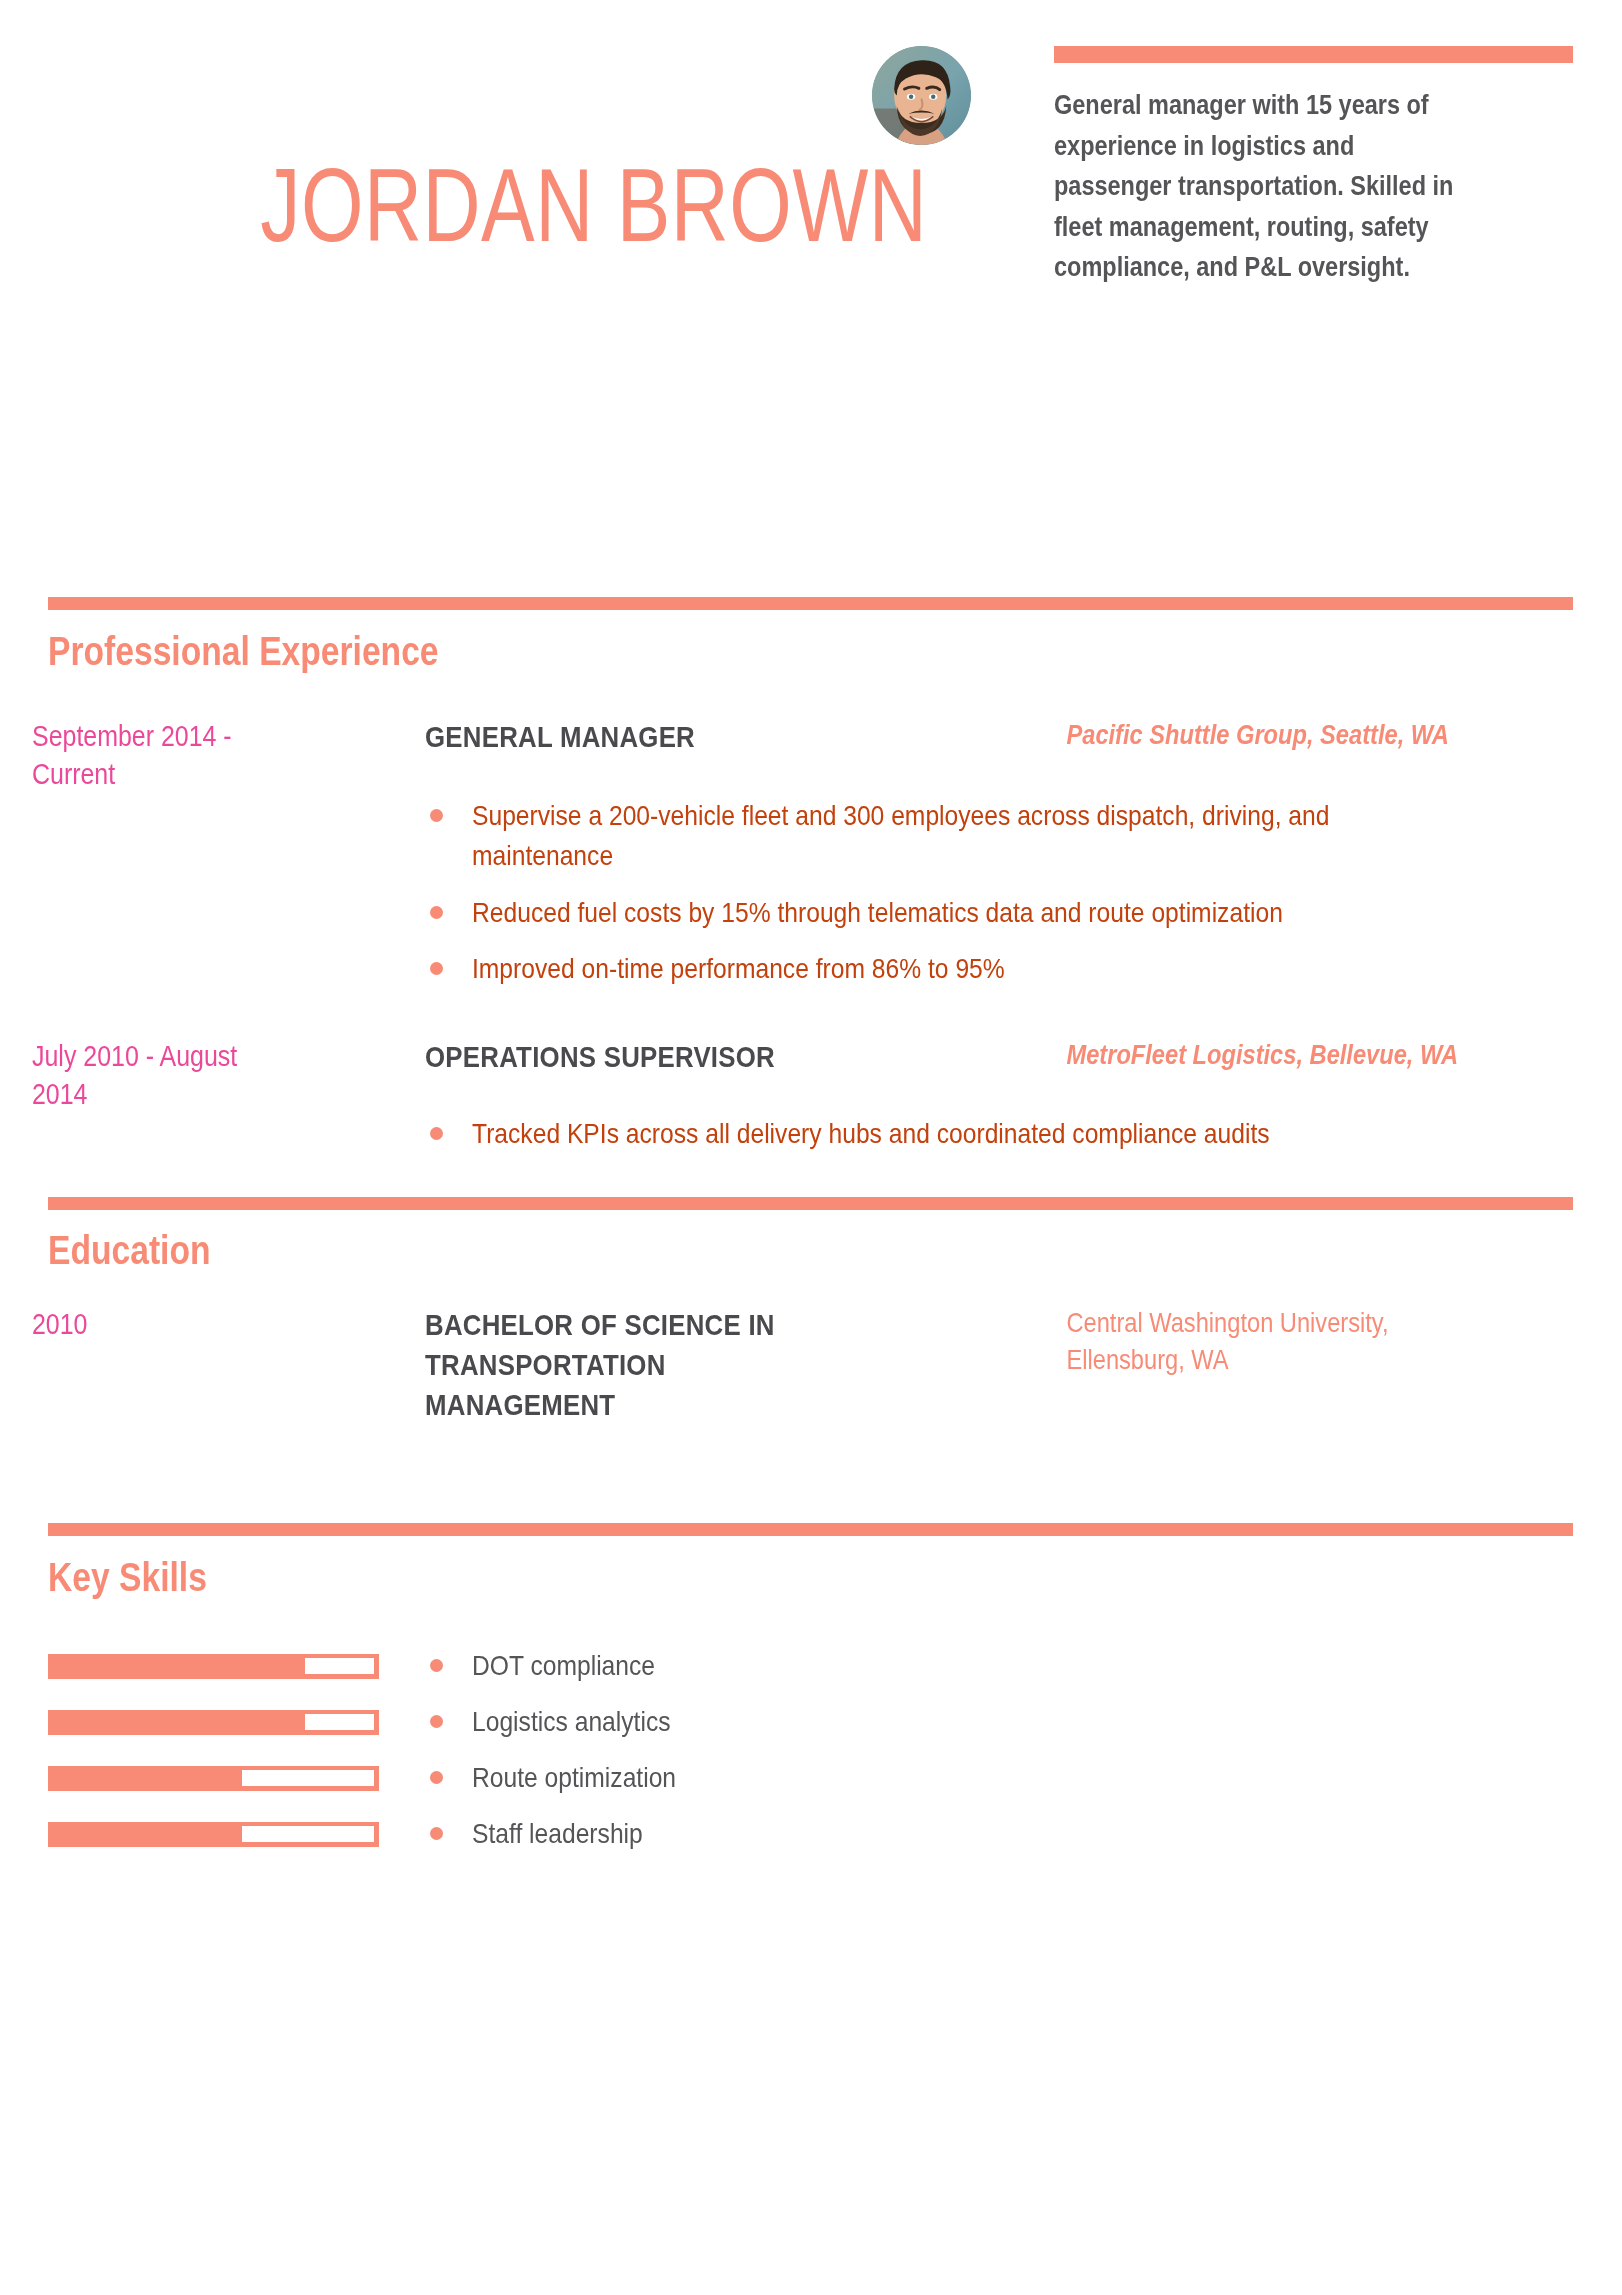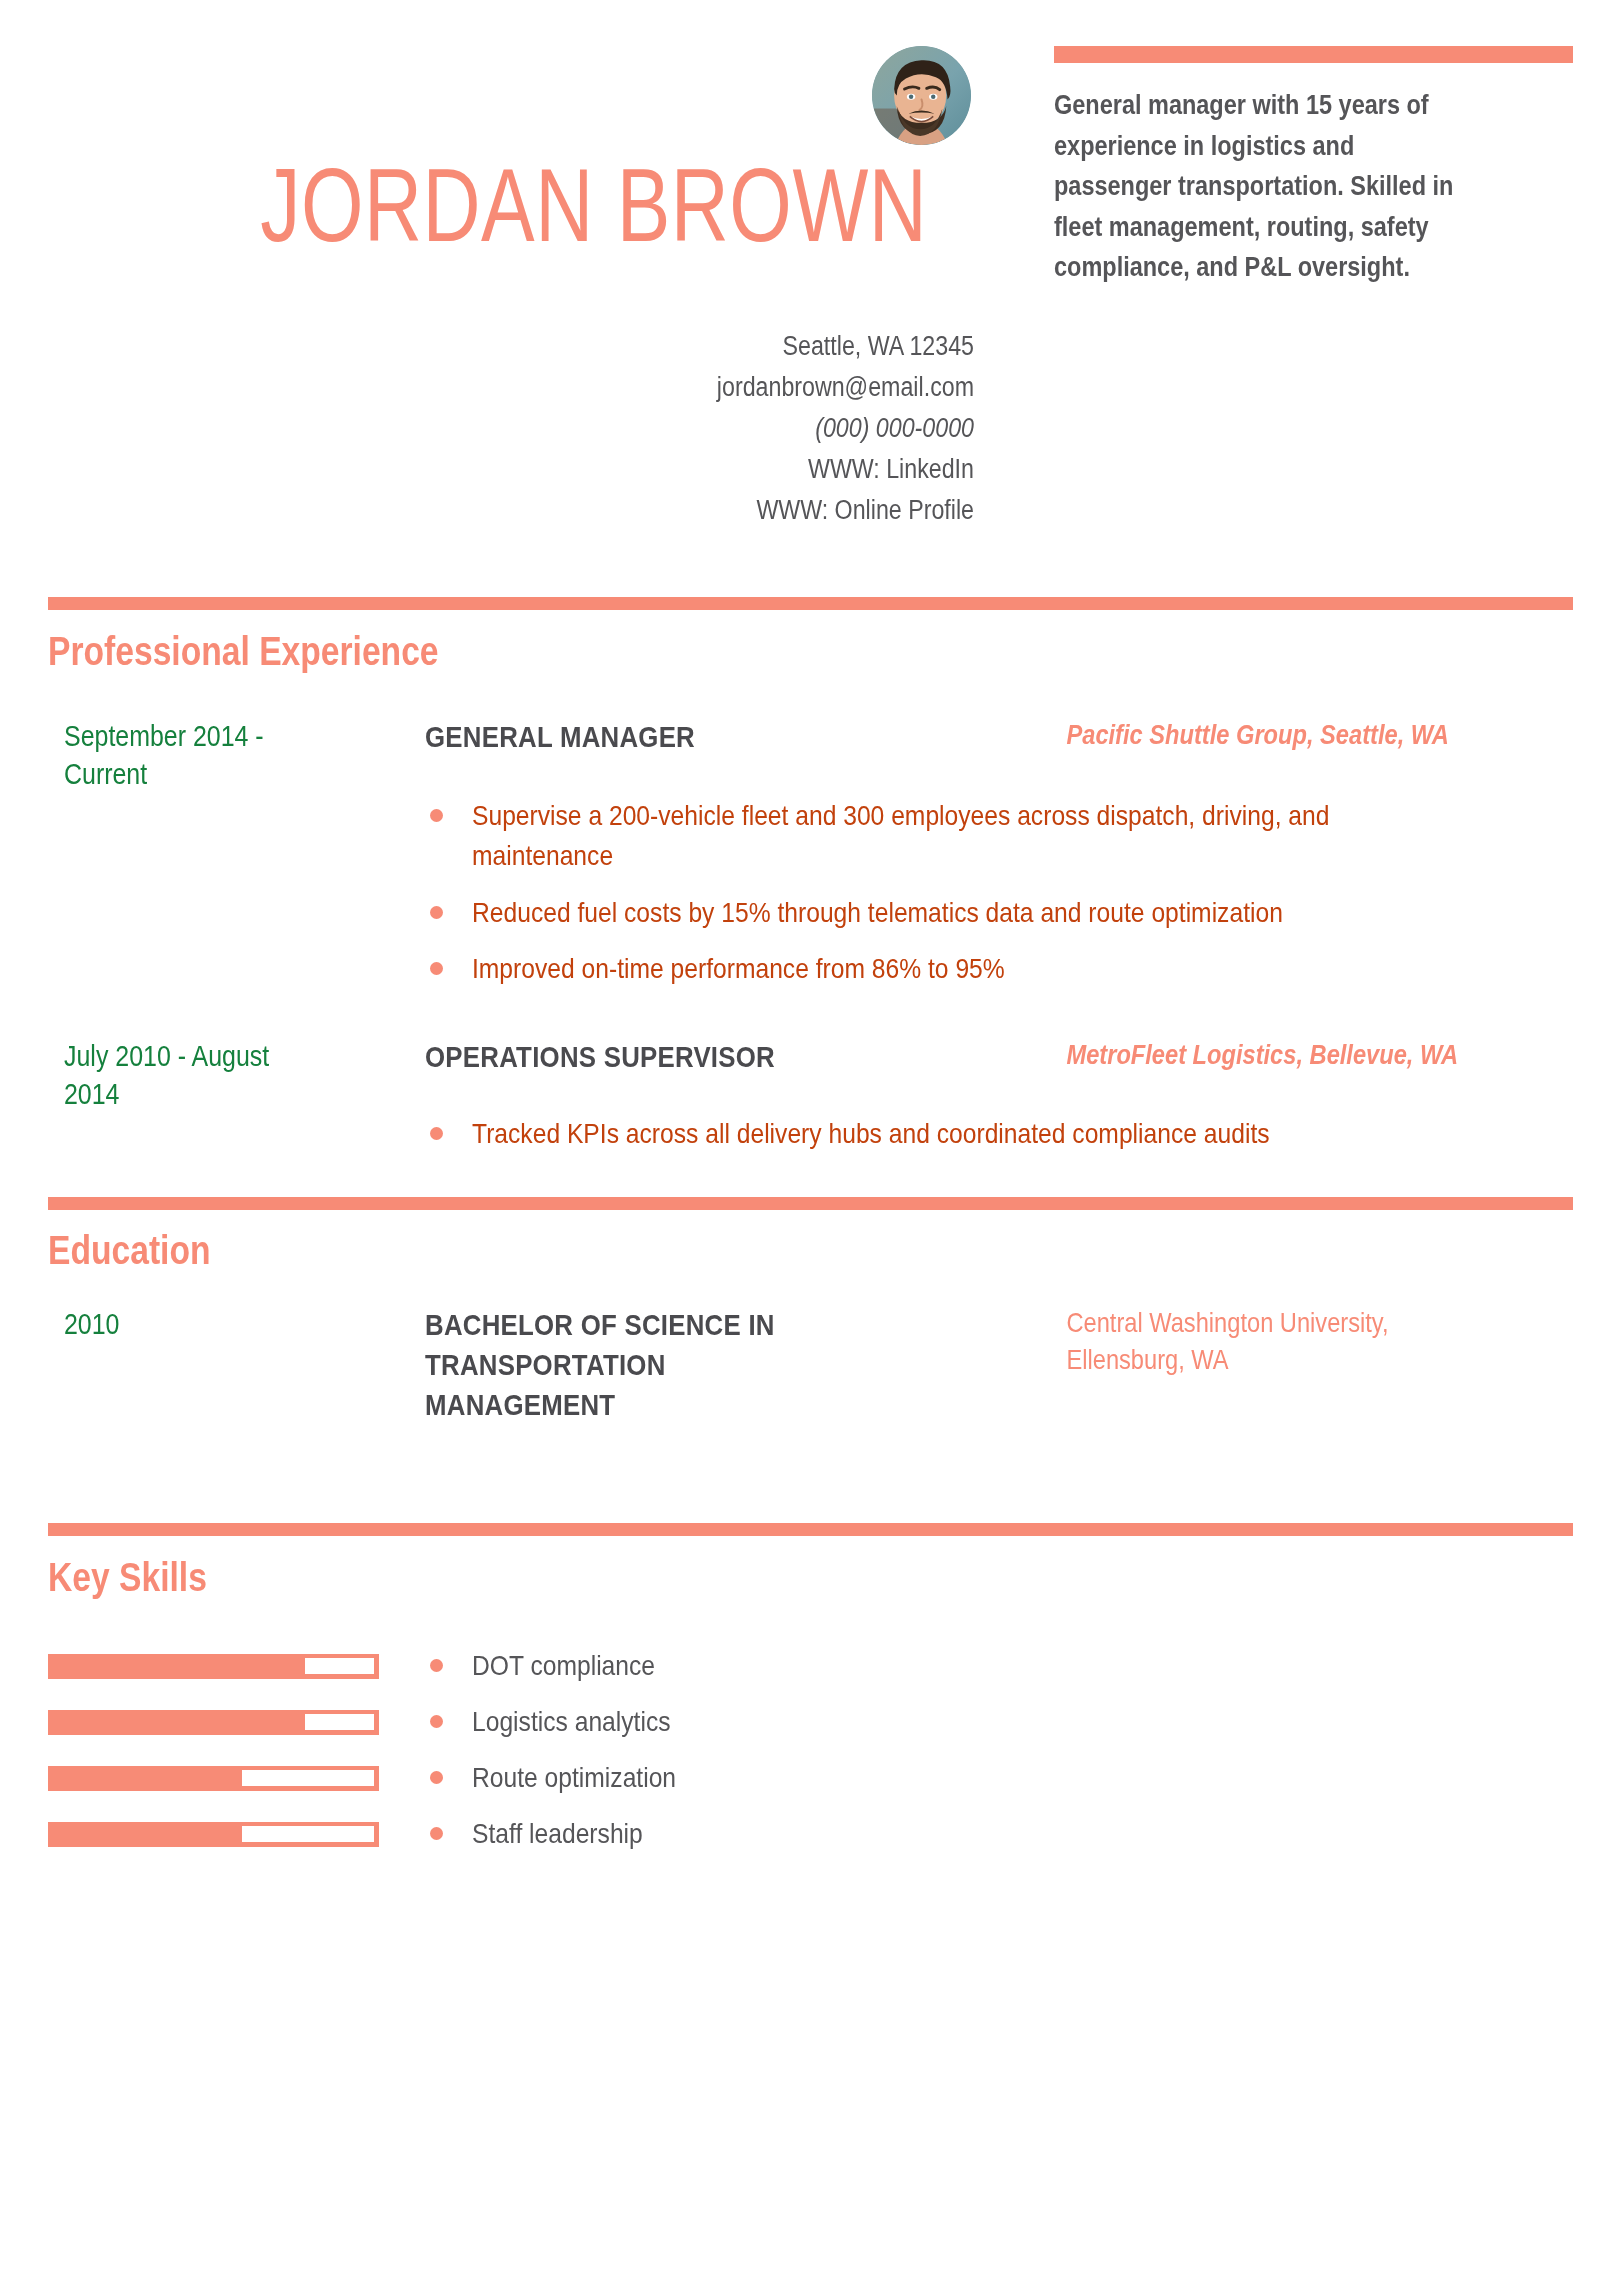--- a/index.html
+++ b/index.html
@@ -111,25 +111,25 @@
     color: #f78b76;
     transform: scaleX(0.82);
     transform-origin: left top;
     white-space: nowrap;
   }
 
   .entry { position: absolute; left: 0; width: 1622px; }
 
   .col-date {
     position: absolute;
-    left: 64px;
+    left: 32px;
     width: 321px;
     font-size: 29px;
     line-height: 1.32;
-    color: #15803d;
+    color: #ec4899;
   }
   .col-date span { display:block; transform: scaleX(0.86); transform-origin: left top; }
 
   .col-role {
     position: absolute;
     left: 425px;
     width: 628px;
     font-size: 30px;
     line-height: 1.33;
     font-weight: 700;
@@ -273,27 +273,20 @@
     <div class="summary-bar accent-bar"></div>
 
     <div class="summary">
       <span>General manager with 15 years of</span>
       <span>experience in logistics and</span>
       <span>passenger transportation. Skilled in</span>
       <span>fleet management, routing, safety</span>
       <span>compliance, and P&amp;L oversight.</span>
     </div>
 
-    <div class="contact">
-      <div>Seattle, WA 12345</div>
-      <div>jordanbrown@email.com</div>
-      <div class="phone">(000) 000-0000</div>
-      <div>WWW: LinkedIn</div>
-      <div>WWW: Online Profile</div>
-    </div>
   </div>
 
   <div class="rule" style="top:597px"></div>
 
   <div class="section-title" style="top:631px">Professional Experience</div>
 
   <div class="entry" style="top:717px">
     <div class="col-date">
       <span>September 2014 -</span>
       <span>Current</span>

